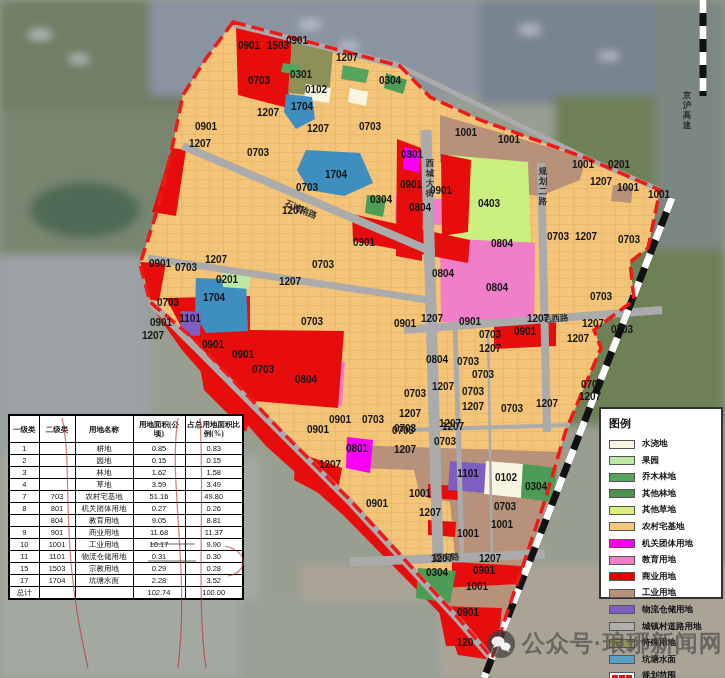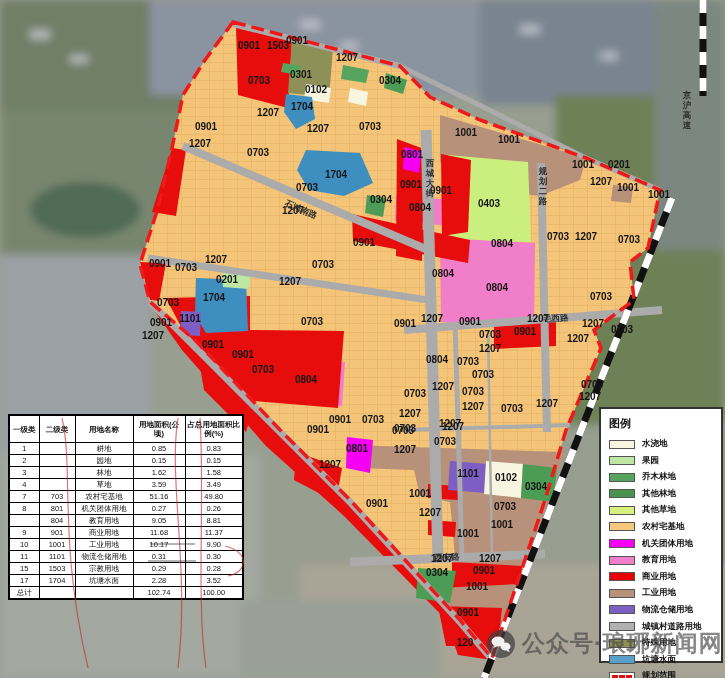--- a/index.html
+++ b/index.html
@@ -6,26 +6,26 @@
   #stage{position:relative;width:725px;height:678px;overflow:hidden;
          background:#989e90;font-family:"Liberation Sans",sans-serif;padding-left:35px;}
   #mapsvg{position:absolute;left:0;top:0;z-index:1;}
   .lbl{font:bold 10px "Liberation Sans",sans-serif;fill:#151515;text-anchor:middle;}
   .roadname{font:bold 8.5px "Liberation Sans",sans-serif;fill:#2e2e2e;text-anchor:middle;}
   
   #landtable{position:absolute;left:8px;top:414px;width:234px;z-index:3;
              border-collapse:collapse;background:#fff;table-layout:fixed;}
   #landtable th,#landtable td{border:1px solid #000;font-size:7.5px;line-height:1.2;
              padding:1px 1px;text-align:center;color:#111;overflow:hidden;}
-  #landtable th{font-weight:bold;height:24px;}
+  #landtable th{font-weight:bold;height:24px;font-family:Liberation Serif, serif;}
   #landtable{border:2px solid #000;}
   #landtable col.c1{width:30px}#landtable col.c2{width:36px}#landtable col.c3{width:58px}
   #landtable col.c4{width:52px}#landtable col.c5{width:58px}
   
-  #legend{position:absolute;left:599px;top:407px;width:124px;height:256px;z-index:3;
+  #legend{position:absolute;left:599px;top:407px;width:124px;height:192px;z-index:3;
           background:#fff;border:2px solid #333;box-sizing:border-box;padding:7px 6px 4px 8px;}
   #legend .title{font-weight:bold;font-size:11px;margin-bottom:7px;color:#111;}
   .leg-item{display:flex;align-items:center;gap:7px;margin-bottom:4.6px;font-weight:bold;}
   .leg-swatch{width:26px;height:9px;border:1px solid #555;flex:0 0 auto;box-sizing:border-box;}
   .leg-swatch.dash{background:#fff;position:relative;}
   .leg-swatch.dash::after{content:"";position:absolute;left:2px;right:2px;top:2.5px;
           border-top:3px dashed #e01010;}
   .leg-label{font-size:8.5px;color:#111;white-space:nowrap;}
   
   #overlay{position:absolute;left:0;top:0;z-index:5;pointer-events:none;}

